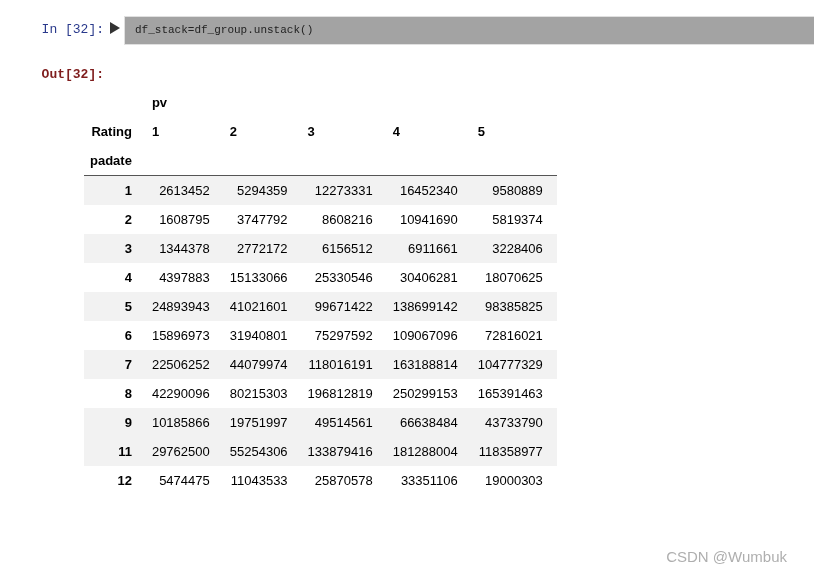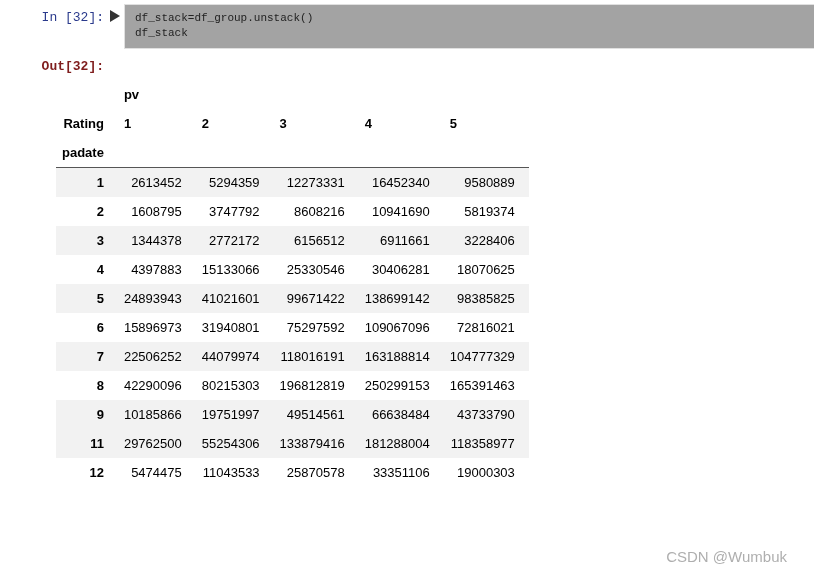--- a/index.html
+++ b/index.html
@@ -7,21 +7,21 @@
     margin: 0;
     padding: 0;
     font-family: "Helvetica Neue", Helvetica, Arial, sans-serif;
     font-size: 13px;
     background: #fff;
     width: 814px;
   }
   .cell {
     display: flex;
     align-items: flex-start;
-    padding: 4px 0 0 0;
+    padding: 16px 0 0 0;
   }
   .prompt {
     width: 110px;
     text-align: right;
     font-family: "Courier New", monospace;
     font-size: 13px;
     padding: 6px 6px 0 0;
     flex-shrink: 0;
   }
   .prompt-in { color: #2a3a8c; }
@@ -38,21 +38,21 @@
     background: #a3a3a3;
     border: 1px solid #e0e0e0;
     border-right: none;
     padding: 6px 10px;
     font-family: "Courier New", monospace;
     font-size: 11px;
     color: #222;
     line-height: 1.4;
   }
   .output-wrap {
-    padding-left: 56px;
+    padding-left: 84px;
     padding-top: 6px;
   }
   .df-table {
     border-collapse: collapse;
     font-size: 13px;
   }
   .df-table th, .df-table td {
     text-align: right;
     padding: 7px 14px 7px 6px;
     border: none;
@@ -82,21 +82,20 @@
 
 <div class="cell">
   <div class="prompt prompt-in">In [32]:</div>
   <div class="run-icon">
     <svg width="10" height="12" viewBox="0 0 10 12">
         <polygon points="0,0 10,6 0,12" fill="#333"></polygon>
       </svg>
   </div>
   <div class="code-area">
     <div>df_stack=df_group.unstack()</div>
-    <div>df_stack</div>
   </div>
 </div>
 
 <div class="cell">
   <div class="prompt prompt-out">Out[32]:</div>
 </div>
 
 <div class="output-wrap">
   <table class="df-table">
     <tbody>

